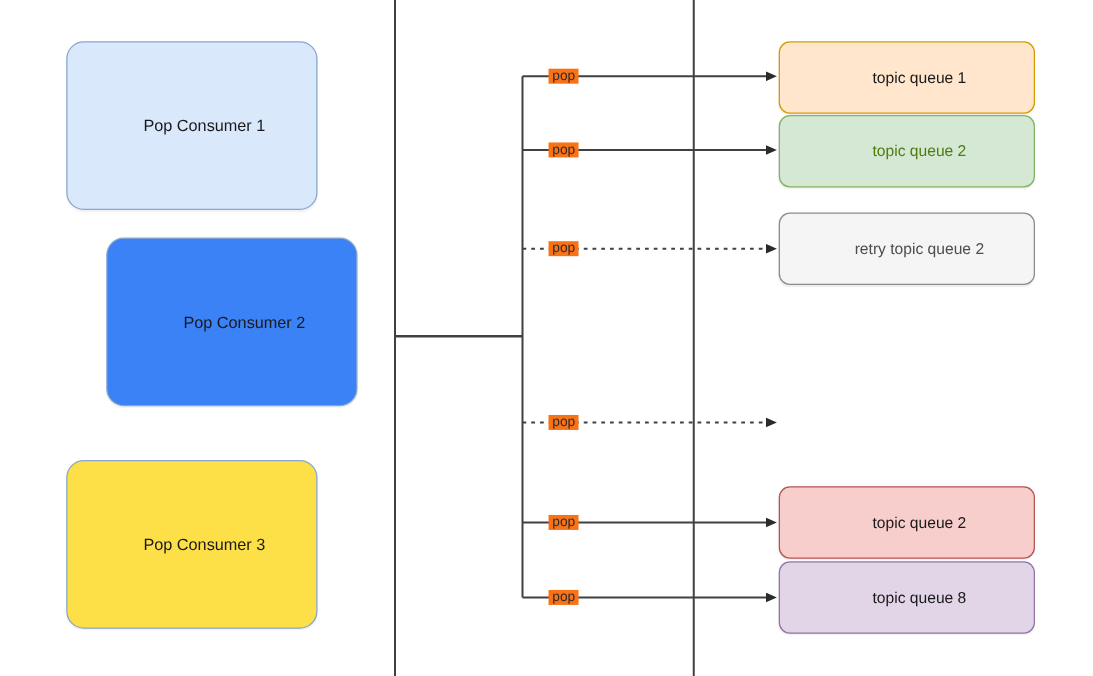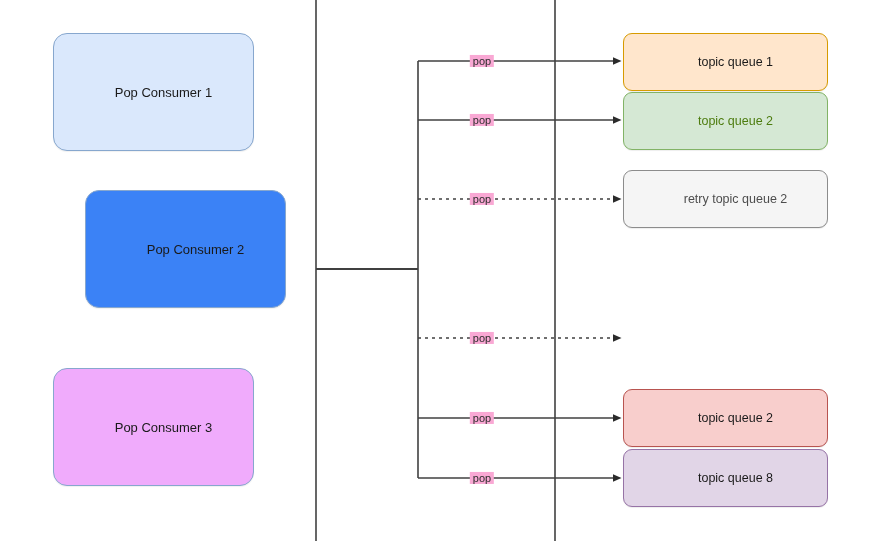--- a/index.html
+++ b/index.html
@@ -21,43 +21,43 @@
     display: flex;
     align-items: center;
     justify-content: center;
     text-align: center;
     box-sizing: border-box;
     padding-left: 20px;
   }
   .consumer-box {
     left: 53px;
     width: 201px;
-    height: 118px;
+    height: 135px;
     border: 1px solid #87a7ce;
     background: #dae8fc;
     border-radius: 14px;
     font-size: 13px;
     color: #1a1a1a;
     box-shadow: 0 1px 1px rgba(0,0,0,0.06);
   }
   .queue-box {
     left: 623px;
     width: 205px;
     height: 58px;
     border: 1px solid #999;
     border-radius: 9px;
     font-size: 12.5px;
     color: #1a1a1a;
     box-shadow: 0 1px 1px rgba(0,0,0,0.07);
   }
   .pop-label {
     position: absolute;
-    left: 482px;
+    left: 451px;
     transform: translate(-50%, -50%);
-    background: #f9a8d4;
+    background: #f97316;
     padding: 0 3px;
     font-size: 11px;
     color: #2d2d2d;
     line-height: 1.1;
   }
 </style>
 </head>
 <body>
 
 <div id="canvas">
@@ -83,21 +83,21 @@
     <line x1="418" y1="418" x2="613" y2="418" stroke-width="1.6" marker-end="url(#arrowhead)" stroke="#404040"></line>
     <line x1="418" y1="478" x2="613" y2="478" stroke-width="1.6" marker-end="url(#arrowhead)" stroke="#404040"></line>
   </svg>
 
   <div class="node consumer-box" style="top: 33px; background: rgb(218, 232, 252); border-color: rgb(135, 167, 206);">
     <span>Pop Consumer 1</span>
   </div>
   <div class="node consumer-box" style="top: 190px; background: #3b82f6; border-color: rgb(135, 167, 206); margin-left: 32px;">
     <span>Pop Consumer 2</span>
   </div>
-  <div class="node consumer-box" style="top: 368px; background: #f0abfc; border-color: rgb(135, 167, 206);">
+  <div class="node consumer-box" style="top: 368px; background: #fde047; border-color: rgb(135, 167, 206);">
     <span>Pop Consumer 3</span>
   </div>
 
   <div class="node queue-box" style="top: 33px; background: rgb(255, 230, 204); border-color: rgb(215, 155, 0); color: rgb(26, 26, 26);">
     <span>topic queue 1</span>
   </div>
   <div class="node queue-box" style="top: 92px; background: rgb(213, 232, 212); border-color: rgb(130, 179, 102); color: #4d7c0f;">
     <span>topic queue 2</span>
   </div>
   <div class="node queue-box" style="top: 170px; background: rgb(245, 245, 245); border-color: rgb(140, 140, 140); color: rgb(77, 77, 77);">

